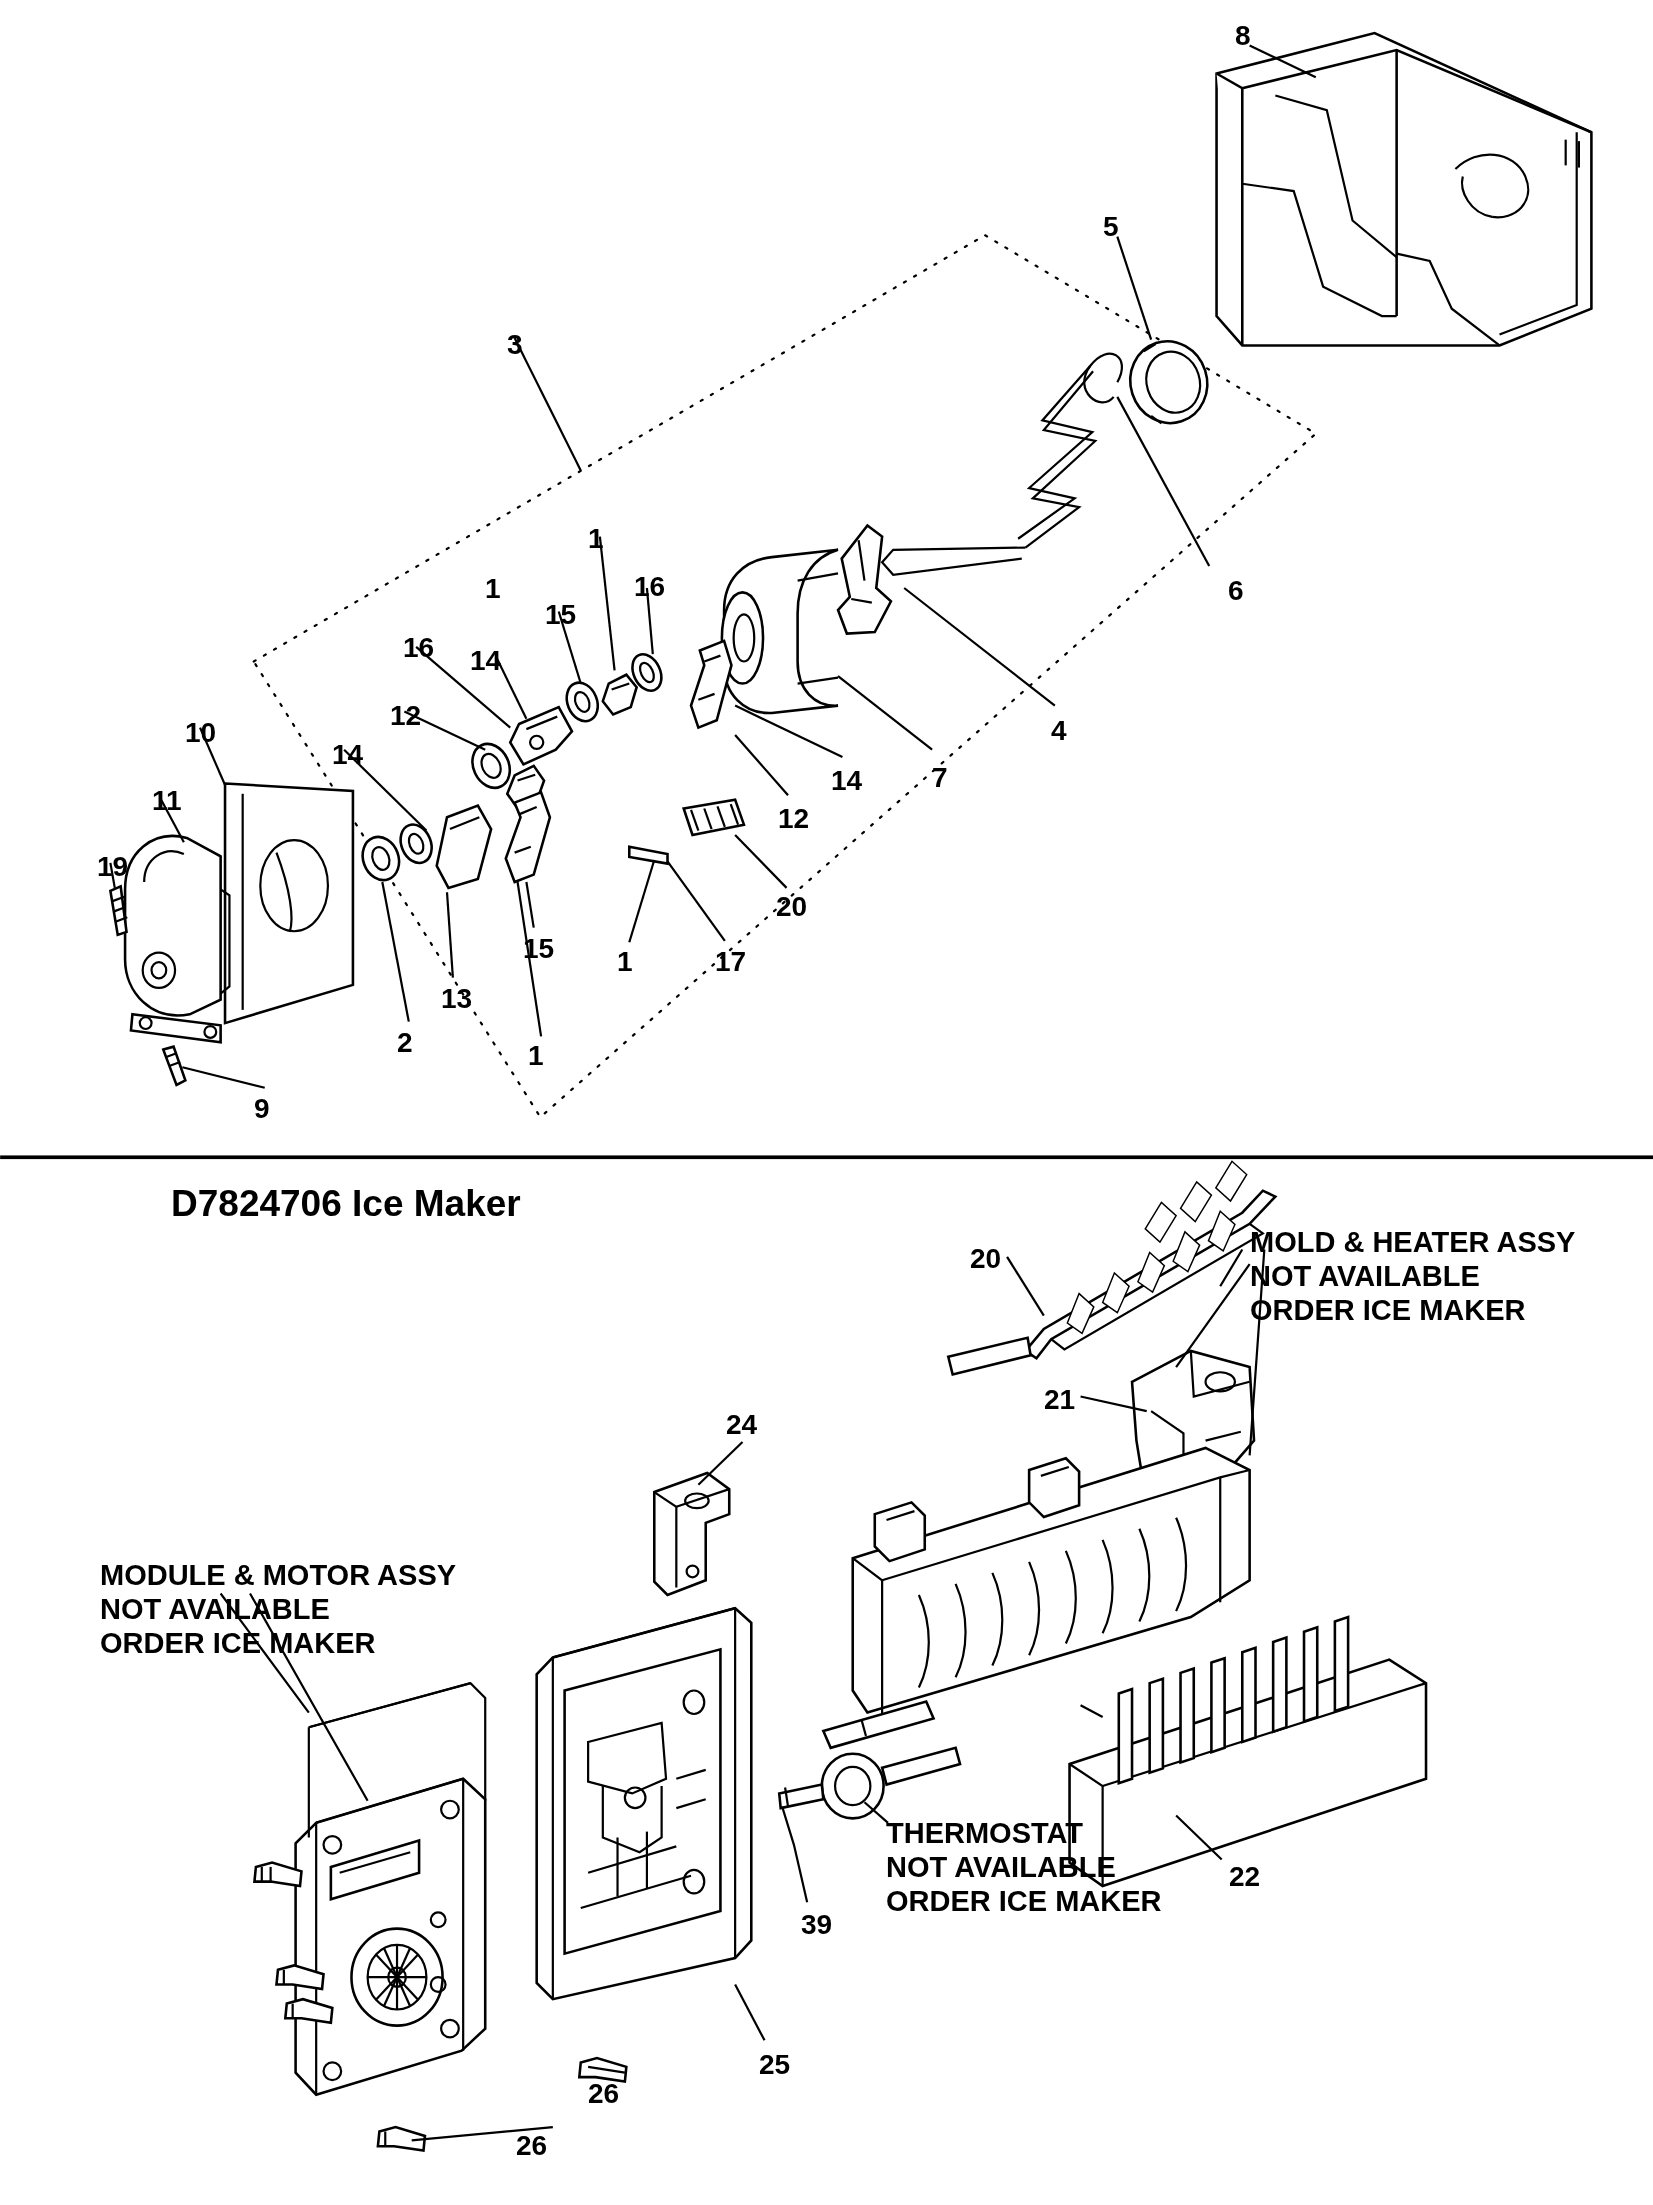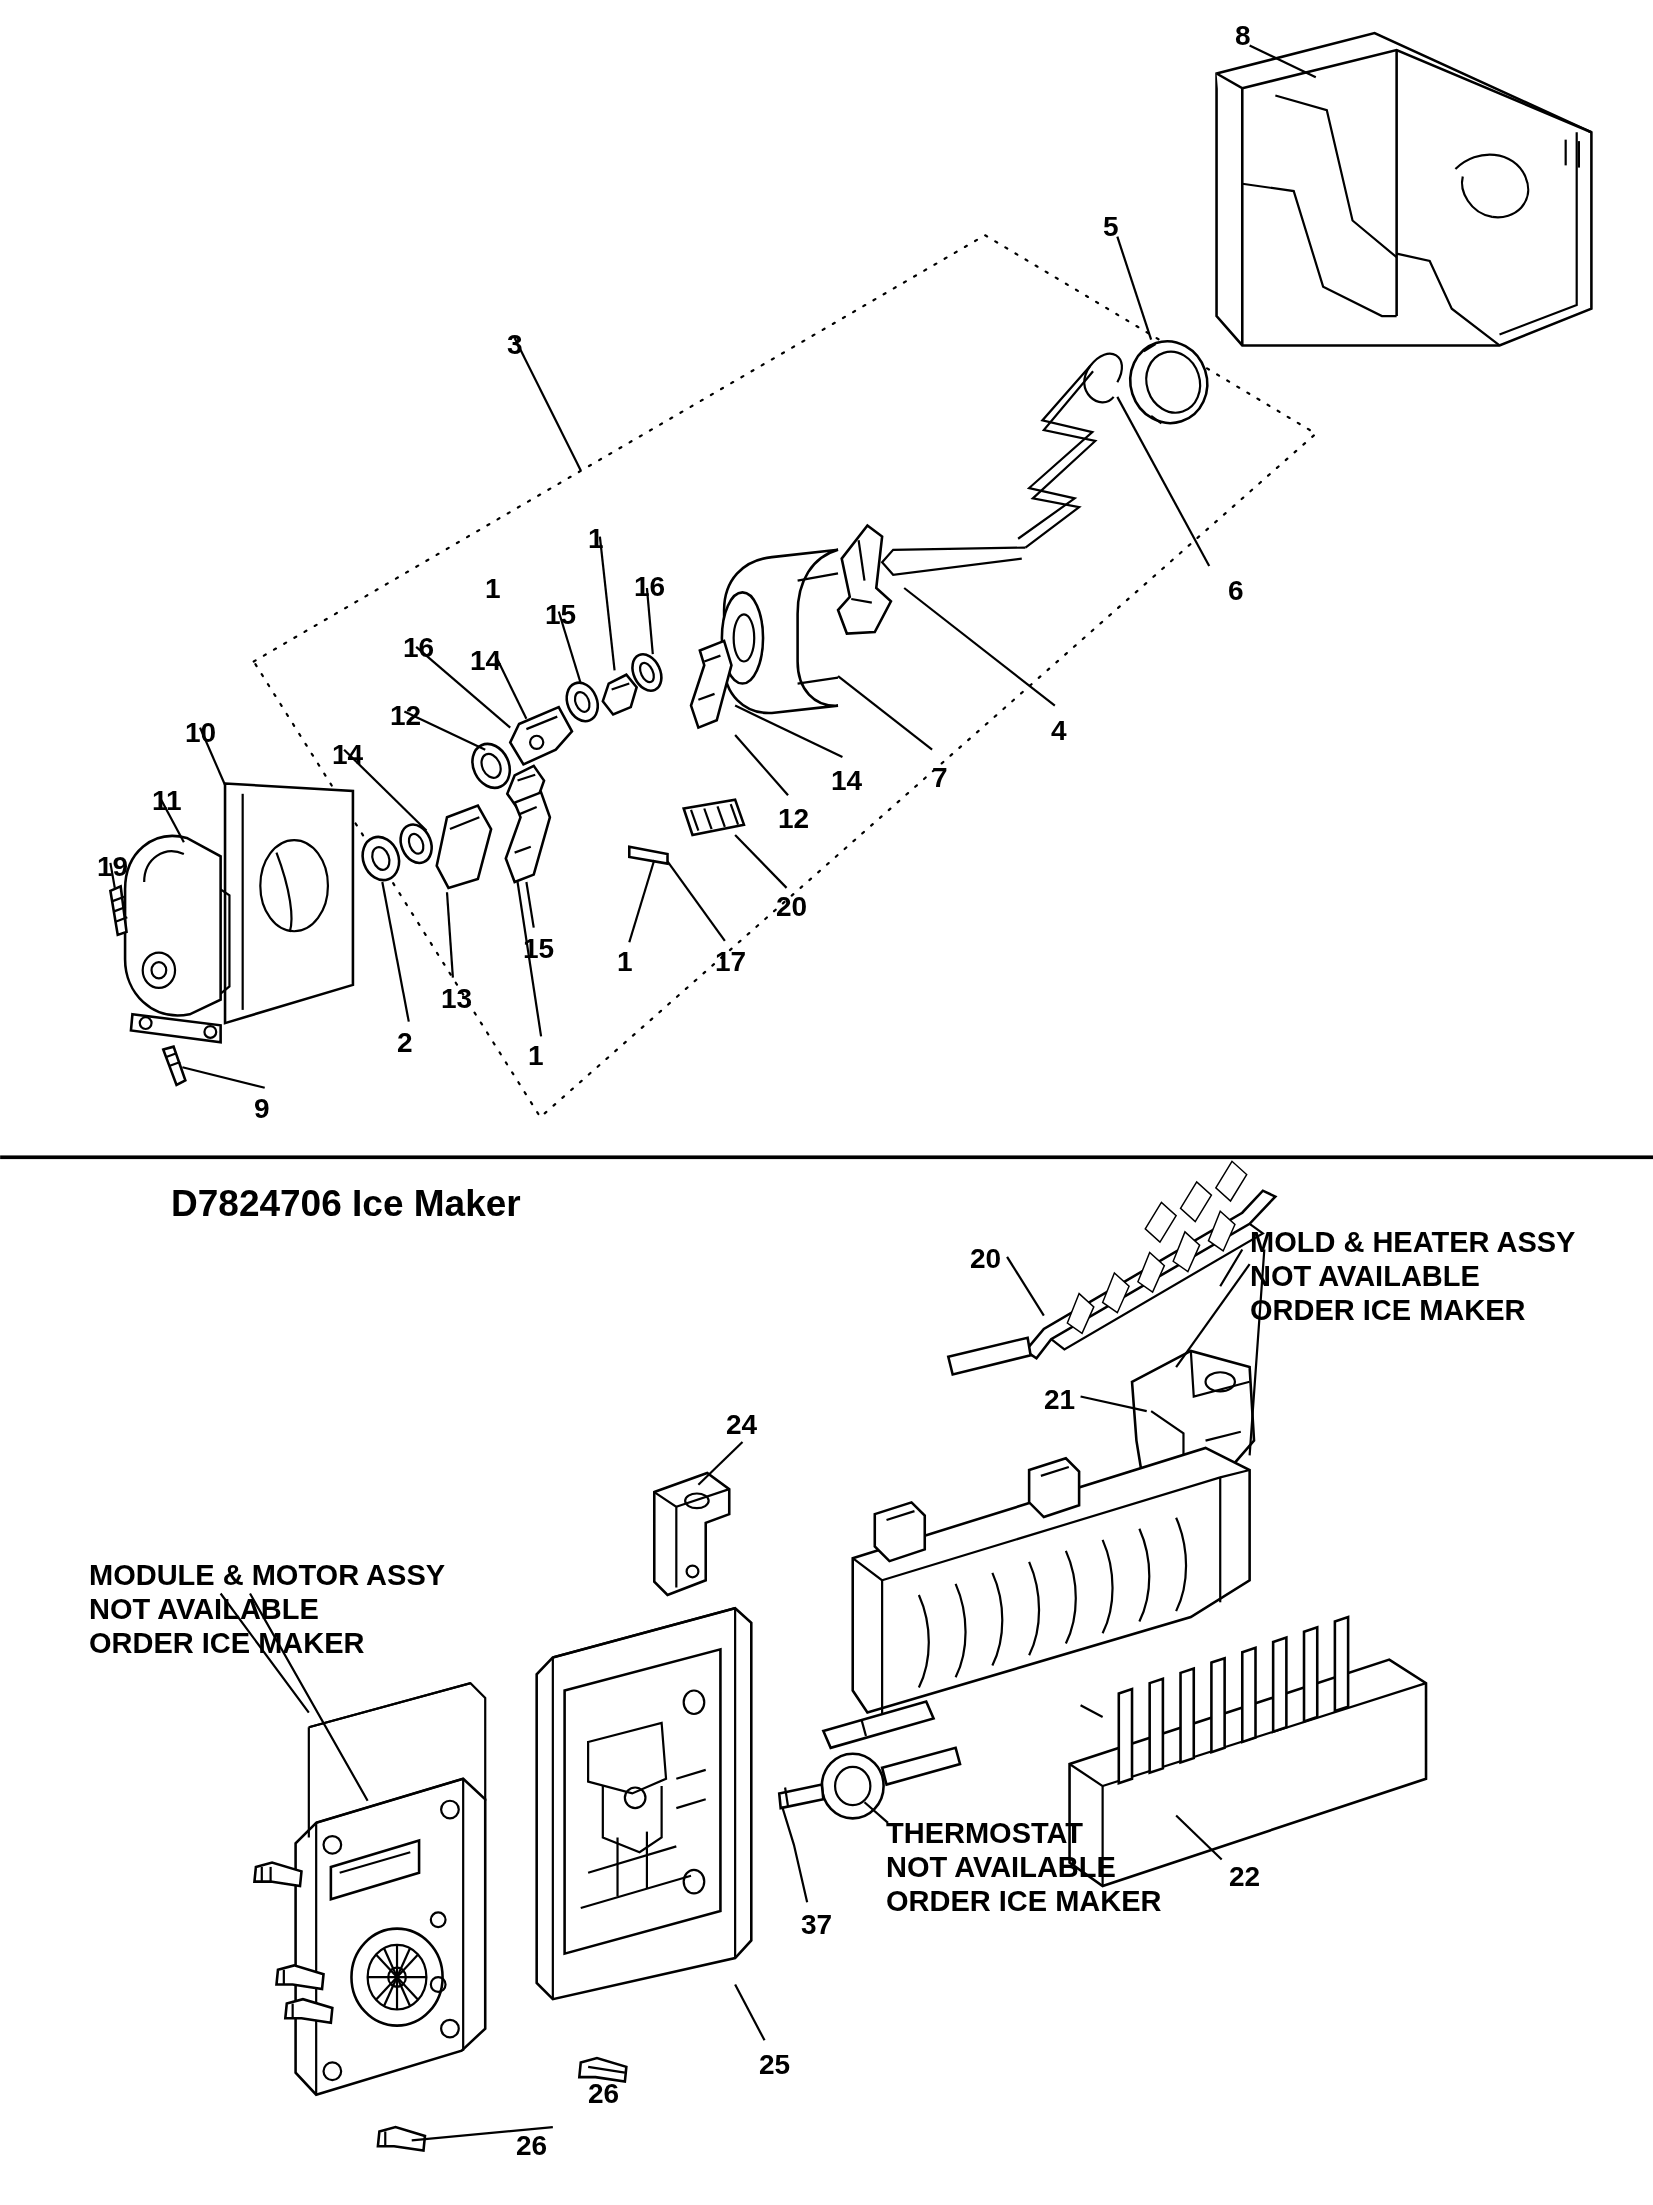--- a/index.html
+++ b/index.html
@@ -432,30 +432,30 @@
   <div class="callout" style="left:634px;  top:573px;">16</div>
   <div class="callout" style="left:715px;  top:948px;">17</div>
   <div class="callout" style="left:776px; top:893px;">20</div>
   <div class="callout" style="left:97px;  top:853px;">19</div>
 
   <div class="title" style="left:171px; top:1183px;">D7824706 Ice Maker</div>
 
   <div class="callout" style="left:970px; top:1245px;">20</div>
   <div class="callout" style="left:1044px; top:1386px;text-align:center;">21</div>
   <div class="callout" style="left:1229px; top:1863px;">22</div>
-  <div class="callout" style="left:801px; top:1911px;">37</div>
+  <div class="callout" style="left:801px; top:1911px;">39</div>
   <div class="callout" style="left:726px;  top:1411px;">24</div>
   <div class="callout" style="left:759px; top:2051px;">25</div>
   <div class="callout" style="left:588px;  top:2080px;">26</div>
   <div class="callout" style="left:516px;  top:2132px;">26</div>
 
   <div class="note" style="left:1250px; top:1225px;">MOLD &amp; HEATER ASSY
 NOT AVAILABLE
 ORDER ICE MAKER</div>
-  <div class="note" style="left:89px;  top:1558px;">MODULE &amp; MOTOR ASSY
+  <div class="note" style="left:100px;  top:1558px;">MODULE &amp; MOTOR ASSY
 NOT AVAILABLE
 ORDER ICE MAKER</div>
   <div class="note" style="left:886px; top:1816px;">THERMOSTAT
 NOT AVAILABLE
 ORDER ICE MAKER</div>
 
 </div>
 
 
 </body></html>

